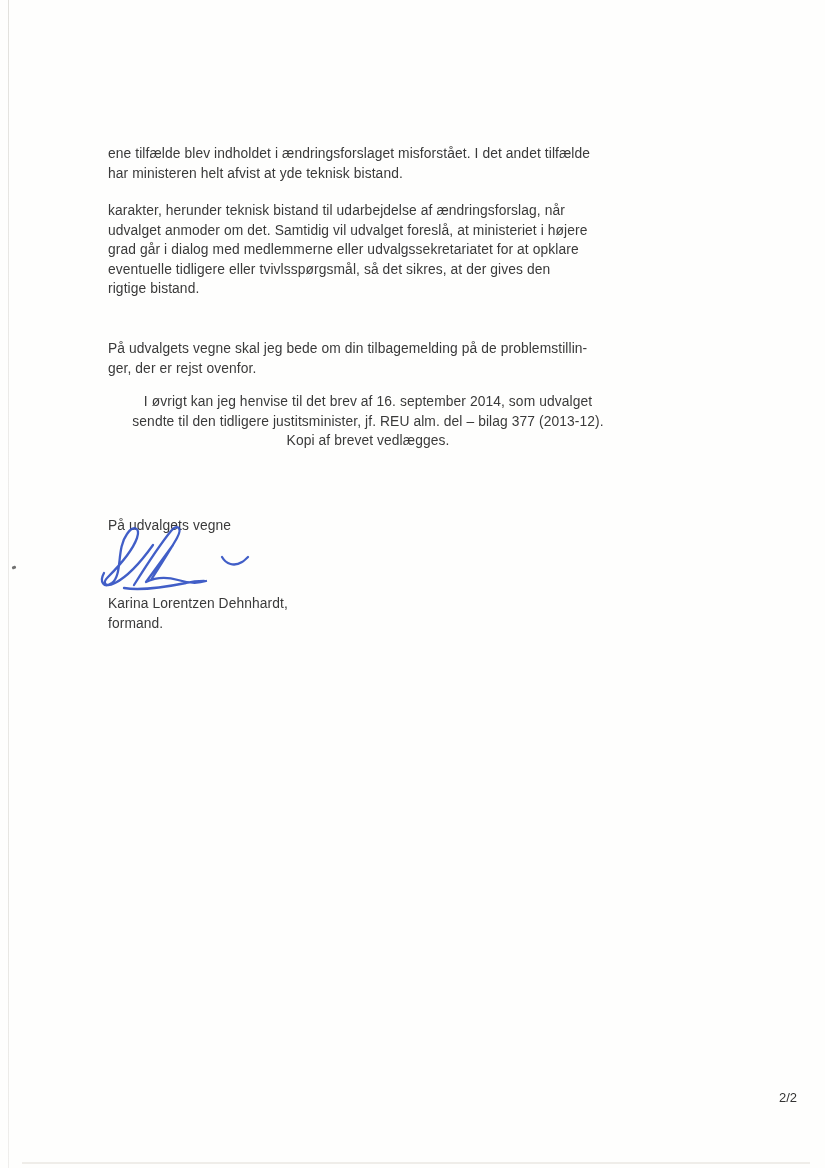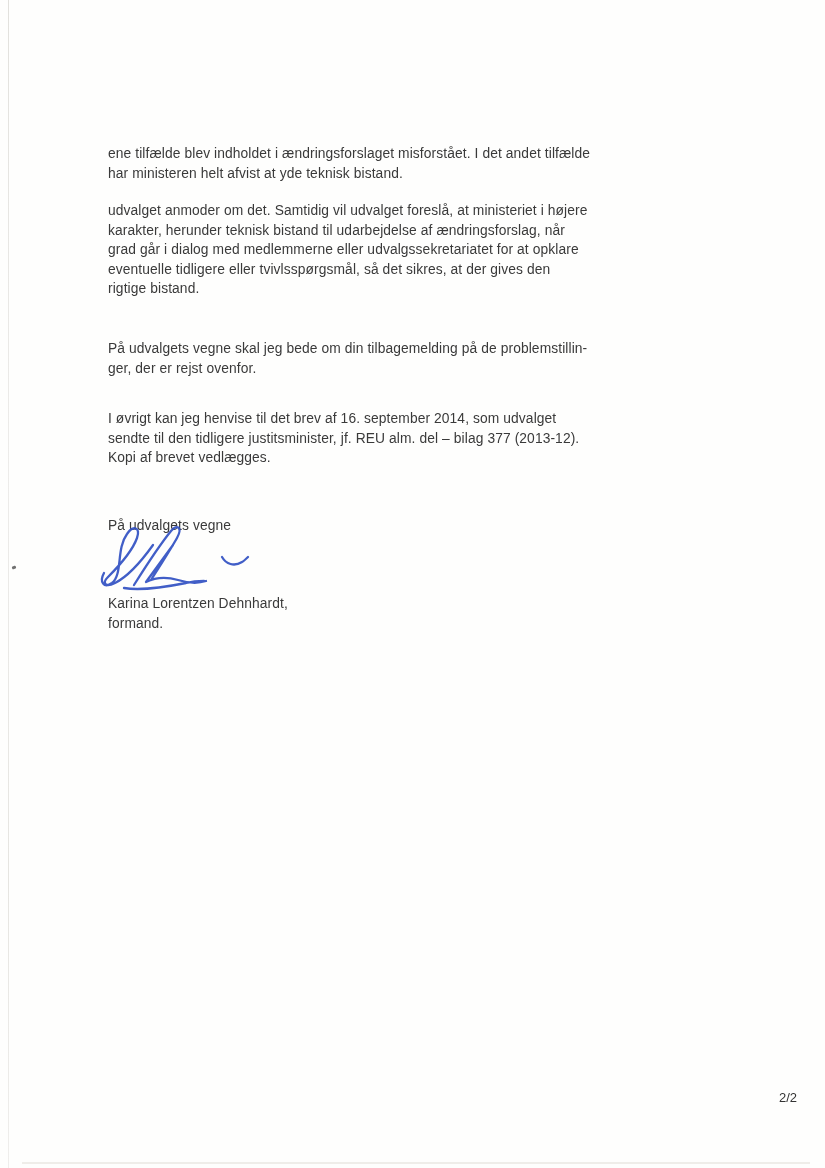--- a/index.html
+++ b/index.html
@@ -43,21 +43,21 @@
     left: 108px;
     width: 520px;
     font-size: 13.8px;
     line-height: 19.6px;
     letter-spacing: 0.1px;
     white-space: nowrap;
   }
   .p1 { top: 144px; }
   .p2 { top: 201px; }
   .p3 { top: 339px; }
-  .p4 { top: 409px; }
+  .p4 { top: 392px; text-align: center; }
   .closing { top: 516px; }
   .sig-block { top: 594px; }
   .signature-svg {
     position: absolute;
     left: 96px; top: 521px;
     width: 172px; height: 76px;
     pointer-events: none;
   }
   .signature-svg path {
     fill: none;
@@ -83,22 +83,22 @@
   <div class="scan-left"></div>
   <div class="scan-bottom"></div>
   <div class="scan-speck"></div>
 
   <div class="para p1">
     <div class="line">ene tilfælde blev indholdet i ændringsforslaget misforstået. I det andet tilfælde</div>
     <div class="line">har ministeren helt afvist at yde teknisk bistand.</div>
   </div>
 
   <div class="para p2">
+    <div class="line">karakter, herunder teknisk bistand til udarbejdelse af ændringsforslag, når</div>
     <div class="line">udvalget anmoder om det. Samtidig vil udvalget foreslå, at ministeriet i højere</div>
-    <div class="line">karakter, herunder teknisk bistand til udarbejdelse af ændringsforslag, når</div>
     <div class="line">grad går i dialog med medlemmerne eller udvalgssekretariatet for at opklare</div>
     <div class="line">eventuelle tidligere eller tvivlsspørgsmål, så det sikres, at der gives den</div>
     <div class="line">rigtige bistand.</div>
   </div>
 
   <div class="para p3">
     <div class="line">På udvalgets vegne skal jeg bede om din tilbagemelding på de problemstillin-</div>
     <div class="line">ger, der er rejst ovenfor.</div>
   </div>
 

